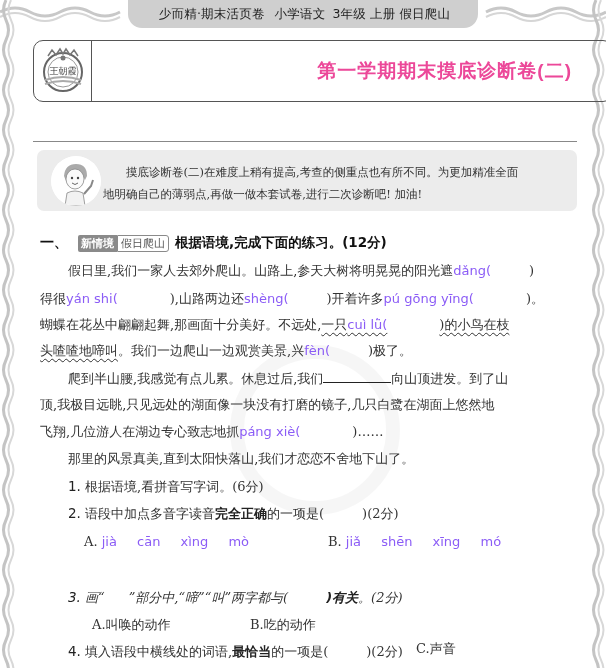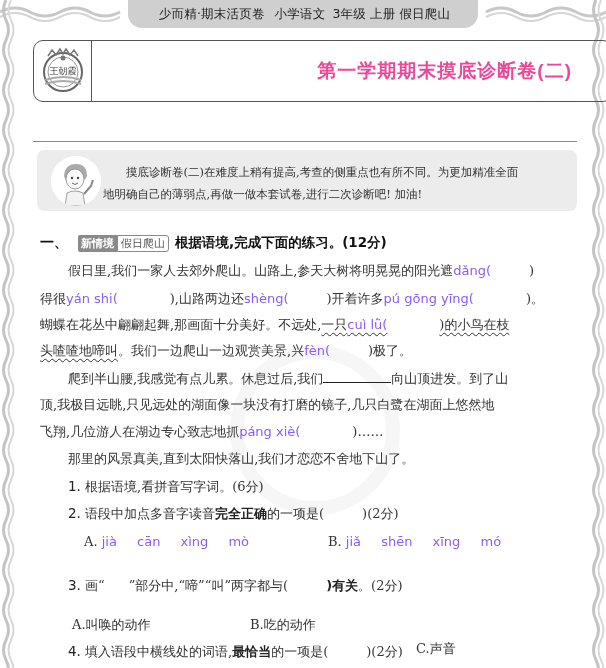--- a/index.html
+++ b/index.html
@@ -193,26 +193,26 @@
     <span class="py">mò</span>
   </div>
   <div class="opt" style="left:328px; top:534px;">
     <span>B.</span>
     <span class="py">jiǎ</span>
     <span class="py">shēn</span>
     <span class="py">xīng</span>
     <span class="py">mó</span>
   </div>
 
-  <div class="q" style="top:577px;">
+  <div class="q" style="top:589px;font-style:italic;">
     <span class="qn">3.</span>
     <span>画“</span><span class="wavy" style="display:inline-block; width:24px;">​</span><span>”部分中,“啼”“叫”两字都与(</span><span class="paren-blank"></span><b>)有关</b><span>。(2分)</span>
   </div>
 
-  <div class="opt" style="left:72px; top:616px;">
+  <div class="opt" style="left:92px; top:616px;">
     <span>A.</span><span>叫唤的动作</span>
   </div>
   <div class="opt" style="left:250px; top:616px;">
     <span>B.</span><span>吃的动作</span>
   </div>
   <div class="opt" style="left:416px; top:640px;">
     <span>C.</span><span>声音</span>
   </div>
 
   <div class="q" style="top:643px;">

